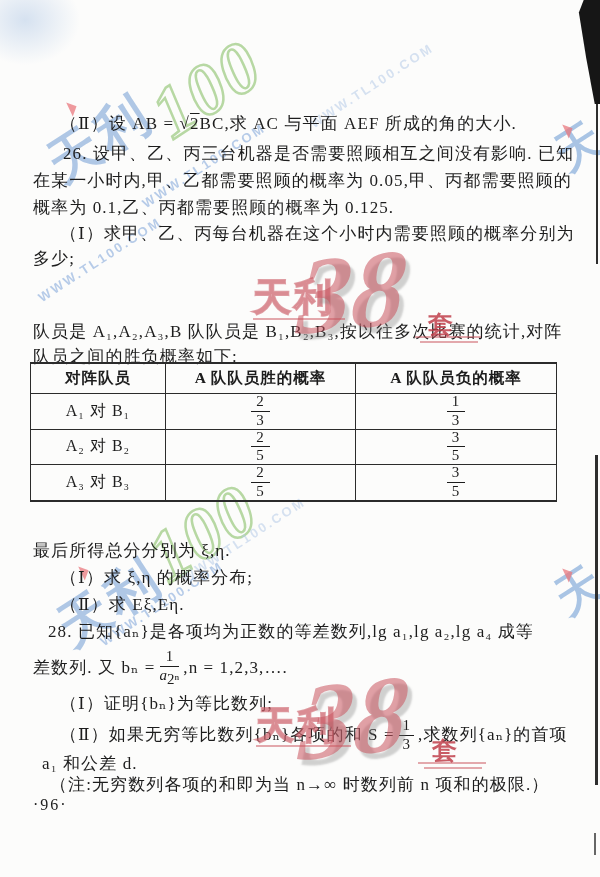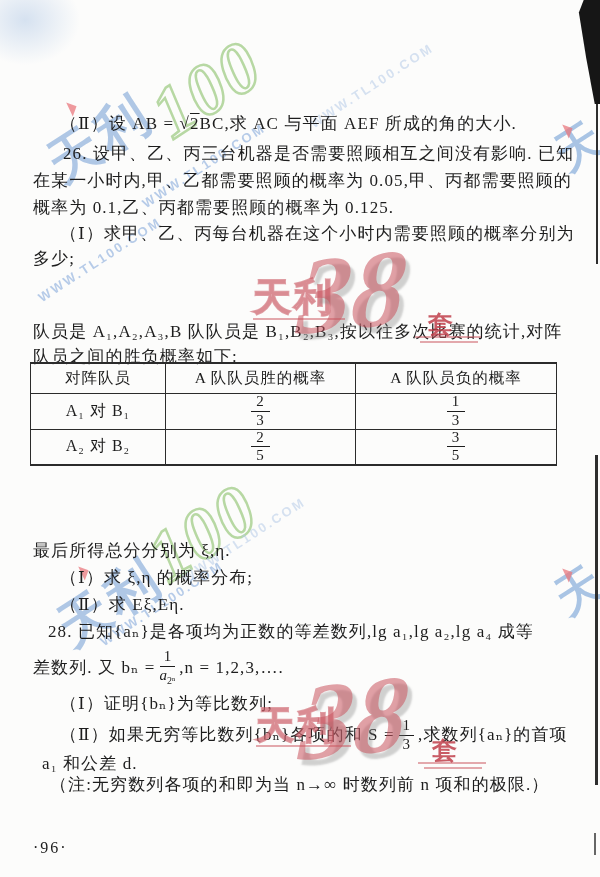--- a/index.html
+++ b/index.html
@@ -5,33 +5,33 @@
   html,body{margin:0;padding:0;}
   body{background:#e9e9e9;font-family:"Liberation Serif","DejaVu Serif",serif;}
   .page{position:relative;width:600px;height:877px;background:#fcfcfb;overflow:hidden;
         box-shadow:0 0 4px rgba(0,0,0,.2);}
   
   .line{position:absolute;z-index:2;font-size:17px;line-height:24px;color:#1d1d1d;
         letter-spacing:1.1px;white-space:nowrap;}
   .line-flex{display:flex;align-items:center;height:46px;}
   .rad{text-decoration:overline;}
   sub{font-size:10px;letter-spacing:0;}
-  .pagenum{font-size:16px;letter-spacing:2px;margin-top:43px;}
+  .pagenum{font-size:16px;letter-spacing:2px;}
   
   .frac{display:inline-block;text-align:center;vertical-align:middle;margin:0 4px;
         line-height:1.05;letter-spacing:0;}
   .frac .num{display:block;border-bottom:1.4px solid #1d1d1d;padding:0 4px 1px;font-size:15px;}
   .frac .den{display:block;padding-top:1px;font-size:15px;}
-  .frac .den sub{font-size:10px;}
+  .frac .den sub{font-size:15px;}
   
   .ptable{position:absolute;left:30px;top:362px;z-index:2;border-collapse:collapse;
           width:526px;table-layout:fixed;}
   .ptable th,.ptable td{border:1px solid #2b2b2b;text-align:center;color:#1d1d1d;
           font-weight:normal;padding:0;}
-  .ptable th{height:29px;font-size:15.5px;letter-spacing:1px;}
+  .ptable th{height:29px;font-size:15.5px;letter-spacing:1px;font-weight:bold;}
   .ptable td{height:34px;font-size:16px;letter-spacing:1px;}
   .ptable{border-top:2.5px solid #2b2b2b;border-bottom:2.5px solid #2b2b2b;}
   .tfrac{display:inline-block;text-align:center;line-height:1.05;vertical-align:middle;}
   .tfrac .num{display:block;border-bottom:1.4px solid #1d1d1d;padding:0 5px 1px;font-size:15px;}
   .tfrac .den{display:block;padding-top:1px;font-size:15px;}
   
   .wm{position:absolute;z-index:1;pointer-events:none;}
   .wm-tianli{font-size:52px;font-weight:bold;color:#afc7e5;transform:rotate(-33deg);
              letter-spacing:4px;}
   .wm-100{font-size:72px;font-weight:bold;font-style:italic;color:rgba(255,255,255,0);
@@ -110,20 +110,25 @@
     <tr>
       <td>A₁ 对 B₁</td>
       <td><span class="tfrac"><span class="num">2</span><span class="den">3</span></span></td>
       <td><span class="tfrac"><span class="num">1</span><span class="den">3</span></span></td>
     </tr>
     <tr>
       <td>A₂ 对 B₂</td>
       <td><span class="tfrac"><span class="num">2</span><span class="den">5</span></span></td>
       <td><span class="tfrac"><span class="num">3</span><span class="den">5</span></span></td>
     </tr>
+    <tr>
+      <td>A₃ 对 B₃</td>
+      <td><span class="tfrac"><span class="num">2</span><span class="den">5</span></span></td>
+      <td><span class="tfrac"><span class="num">3</span><span class="den">5</span></span></td>
+    </tr>
   </tbody>
     </table>
 
   <div class="line" style="left:33px;top:539px;">最后所得总分分别为 ξ,η.</div>
   <div class="line" style="left:60px;top:566px;">（Ⅰ）求 ξ,η 的概率分布;</div>
   <div class="line" style="left:60px;top:593px;">（Ⅱ）求 Eξ,Eη.</div>
 
   <div class="line" style="left:48px;top:620px;">28. 已知{aₙ}是各项均为正数的等差数列,lg a₁,lg a₂,lg a₄ 成等</div>
 
   <div class="line line-flex" style="left:33px;top:645px;">

